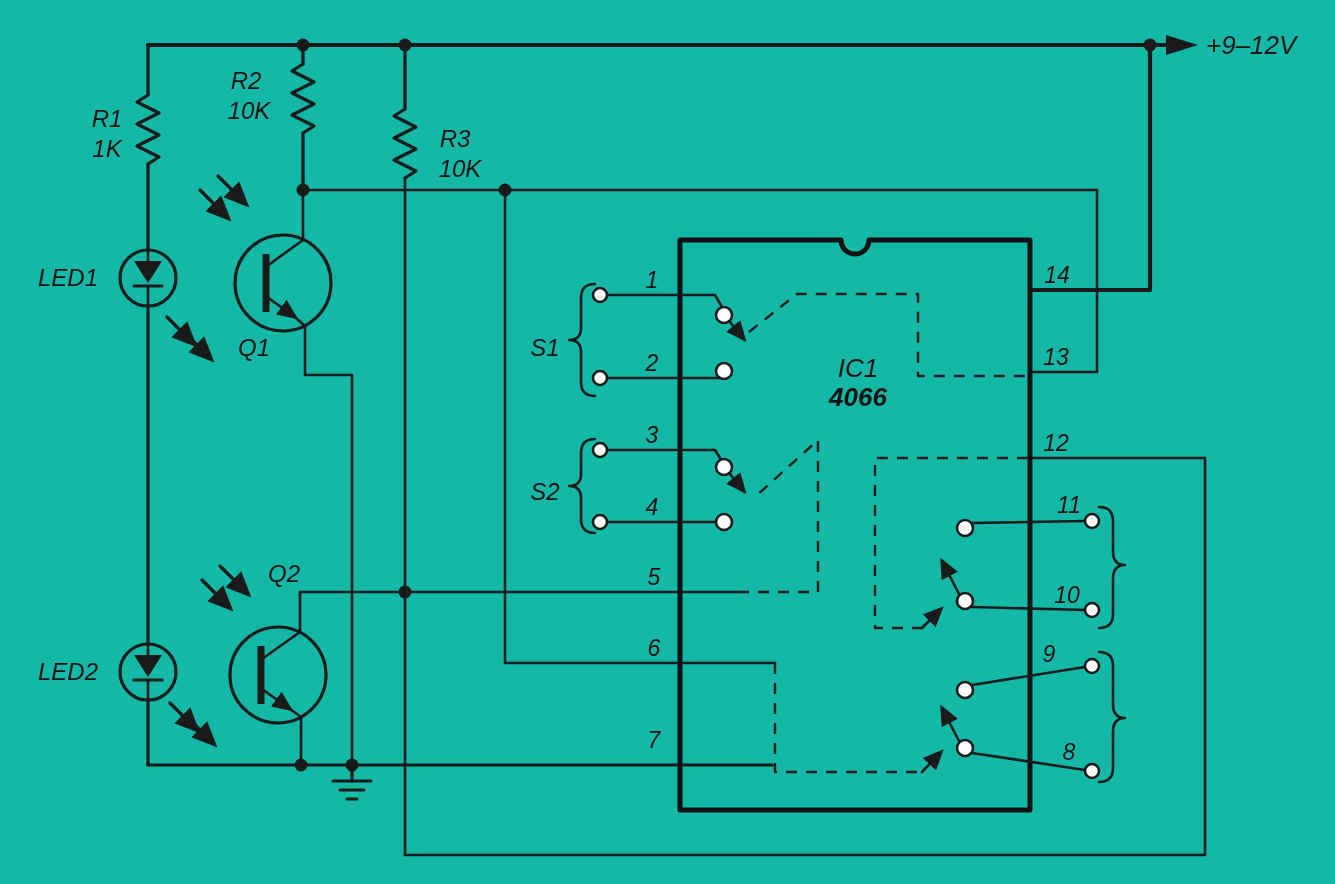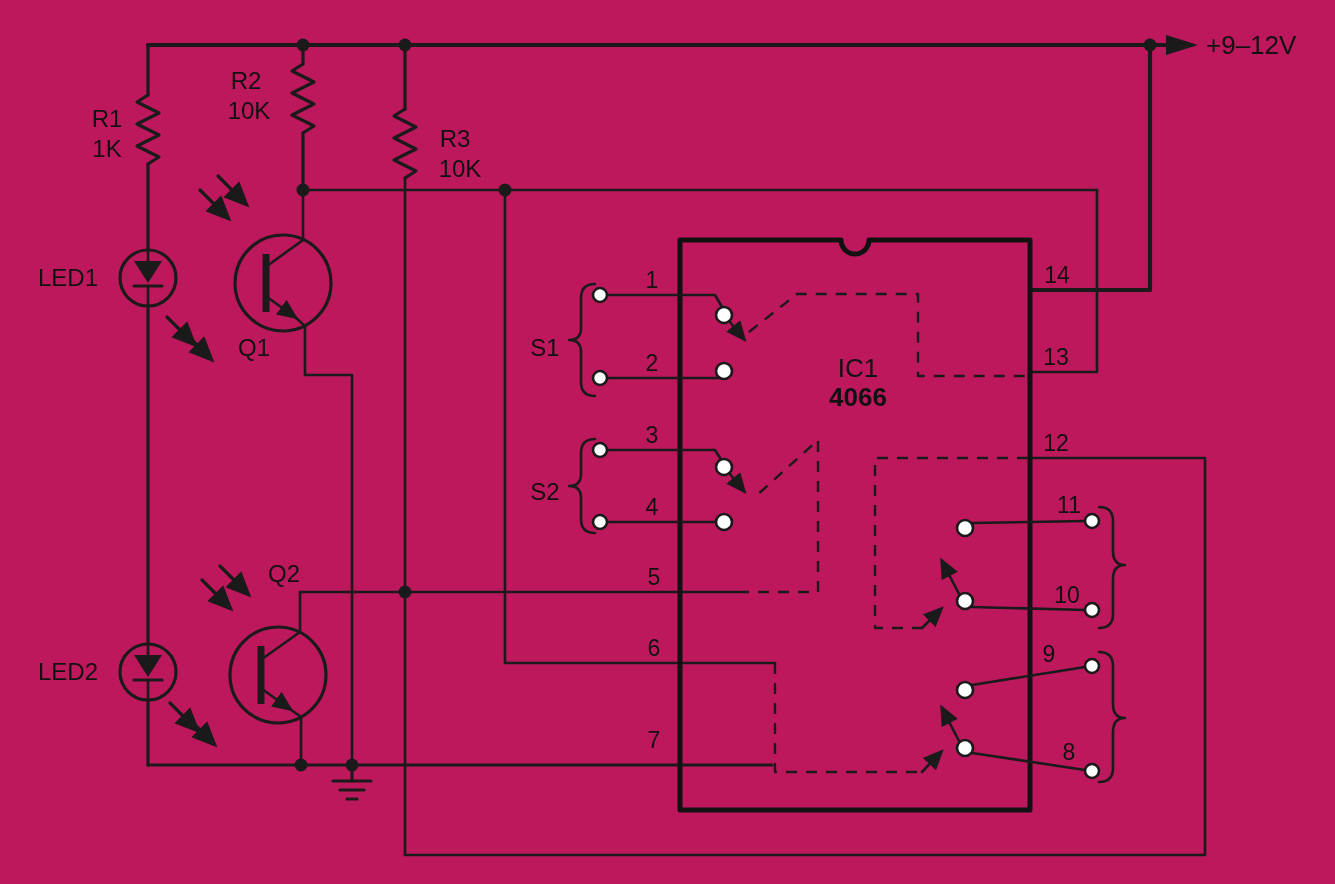--- a/index.html
+++ b/index.html
@@ -1,16 +1,16 @@
 <!DOCTYPE html>
 <html><head>
 <meta charset="utf-8">
 <style>
   html,body{margin:0;padding:0;background:#ffffff;}
-  .stage{width:1335px;height:884px;background:#be185d;position:relative;font-family:"Liberation Sans",sans-serif;}
+  .stage{width:1335px;height:884px;background:#14b8a6;position:relative;font-family:"Liberation Sans",sans-serif;font-style:italic;}
   svg{display:block;}
   .w{stroke:#1a1a1a;stroke-width:2.6;fill:none;stroke-linecap:round;stroke-linejoin:round;}
   .w3{stroke-width:3.2;}
   .w4{stroke-width:4.2;}
   .icb{stroke:#111111;stroke-width:5;fill:none;stroke-linejoin:round;}
   .dash{stroke:#1a1a1a;stroke-width:2.4;fill:none;stroke-dasharray:11 9;stroke-linecap:butt;stroke-linejoin:round;}
   .dot{fill:#1a1a1a;stroke:none;}
   .term{fill:#ffffff;stroke:#1a1a1a;stroke-width:2.6;}
   .solid{fill:#1a1a1a;stroke:none;}
   text{fill:#111111;font-family:"Liberation Sans",sans-serif;font-size:24px;}

